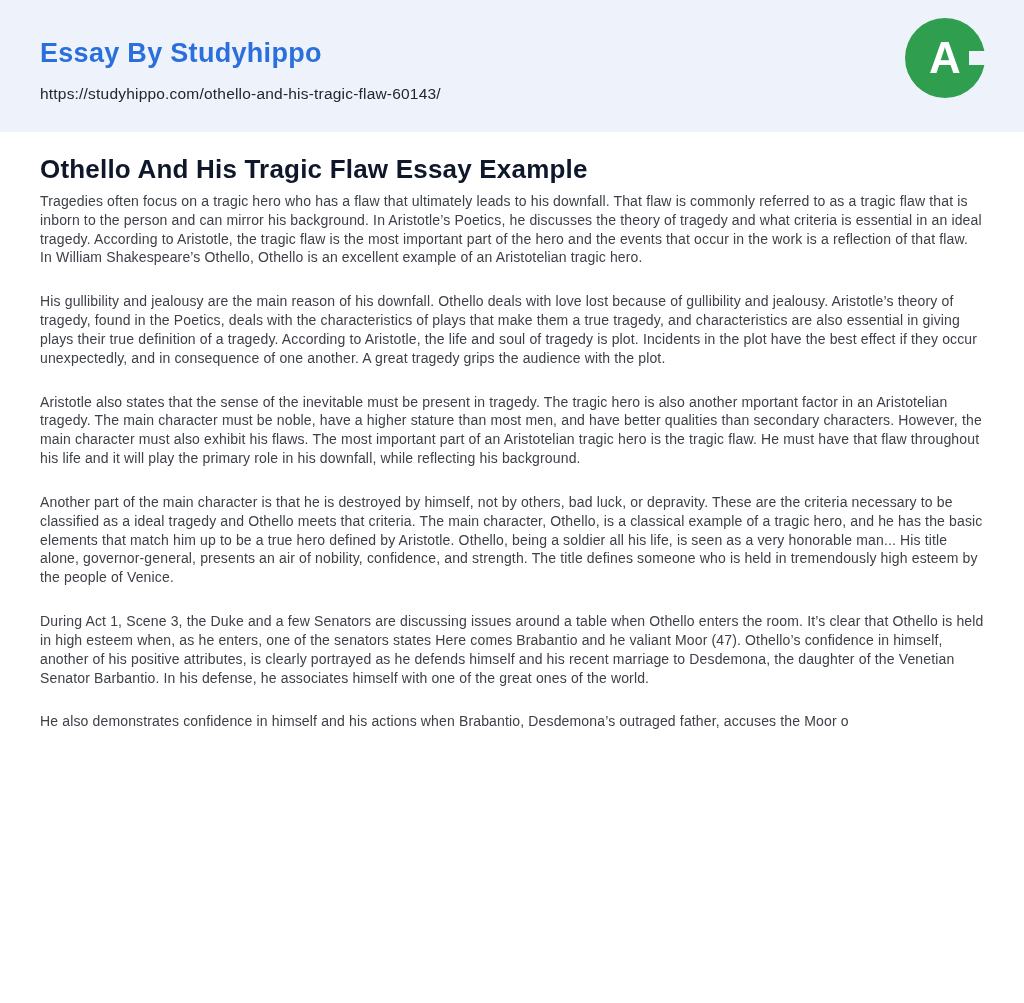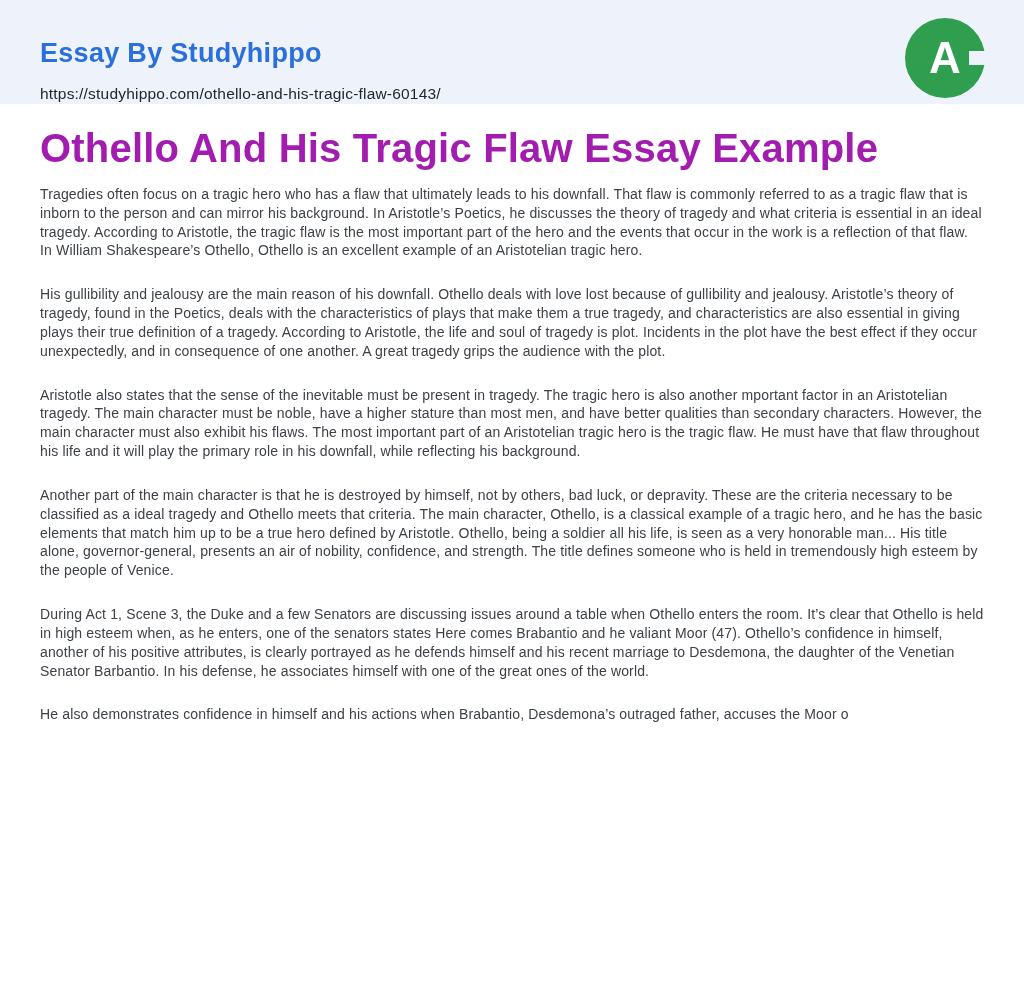--- a/index.html
+++ b/index.html
@@ -9,21 +9,21 @@
     font-family: "Liberation Sans", "DejaVu Sans", sans-serif;
   }
   .page {
     width: 1024px;
     min-height: 1003px;
     background: #ffffff;
     overflow: hidden;
   }
   .header {
     background: #eef3fb;
-    height: 104px;
+    height: 132px;
     position: relative;
     padding: 38px 40px 12px 40px;
   }
   .site-title {
     color: #2a6fdb;
     font-size: 27px;
     font-weight: bold;
     letter-spacing: 0.3px;
     margin-bottom: 16px;
   }
@@ -65,26 +65,26 @@
     transform: translateY(-50%);
     width: 22px;
     height: 14px;
     background: #eef3fb;
     z-index: 1;
   }
   .content {
     padding: 18px 40px 40px 40px;
   }
   .article-title {
-    color: #a21caf;
-    font-size: 40px;
+    color: #0f172a;
+    font-size: 26px;
     font-weight: bold;
     letter-spacing: 0.2px;
     margin-top: 4px;
-    margin-bottom: 14px;
+    margin-bottom: 7px;
   }
   .essay-body p.para {
     color: #3d4148;
     font-size: 14px;
     line-height: 1.345;
     letter-spacing: 0.15px;
     margin-bottom: 25px;
   }
   .essay-body p.para:last-child {
     margin-bottom: 0;

